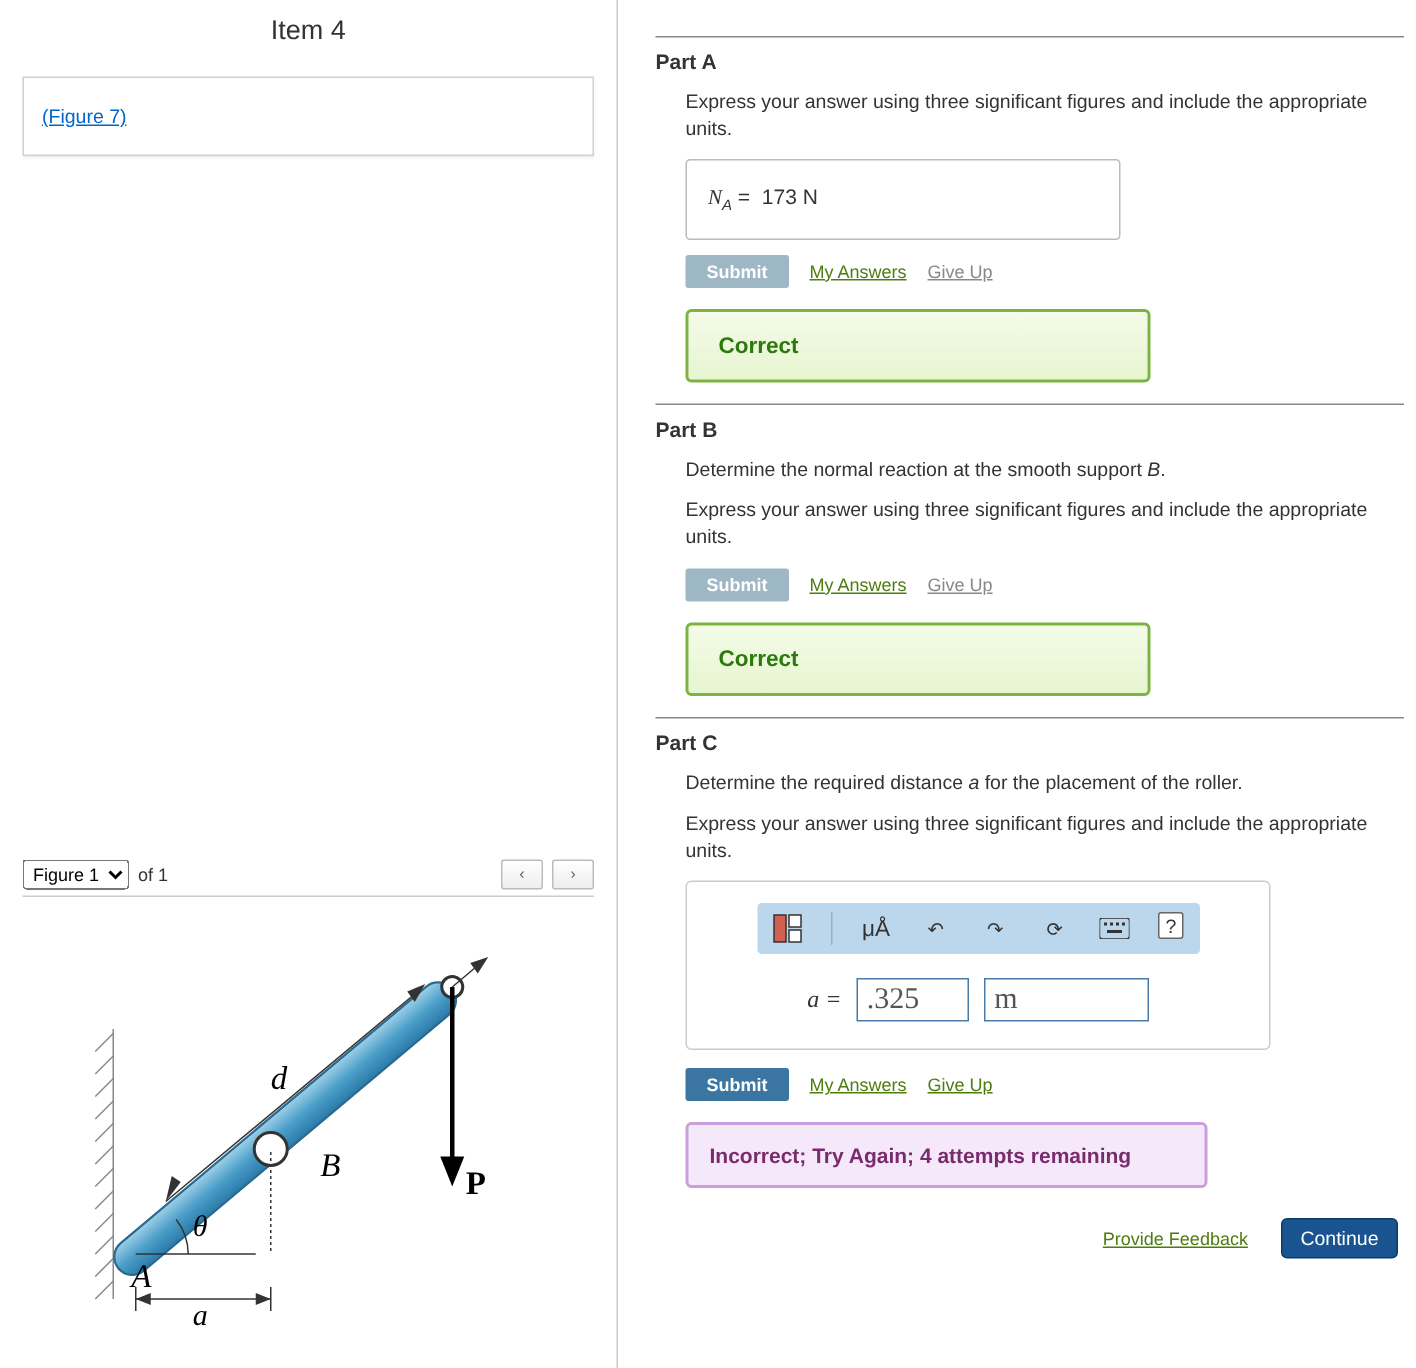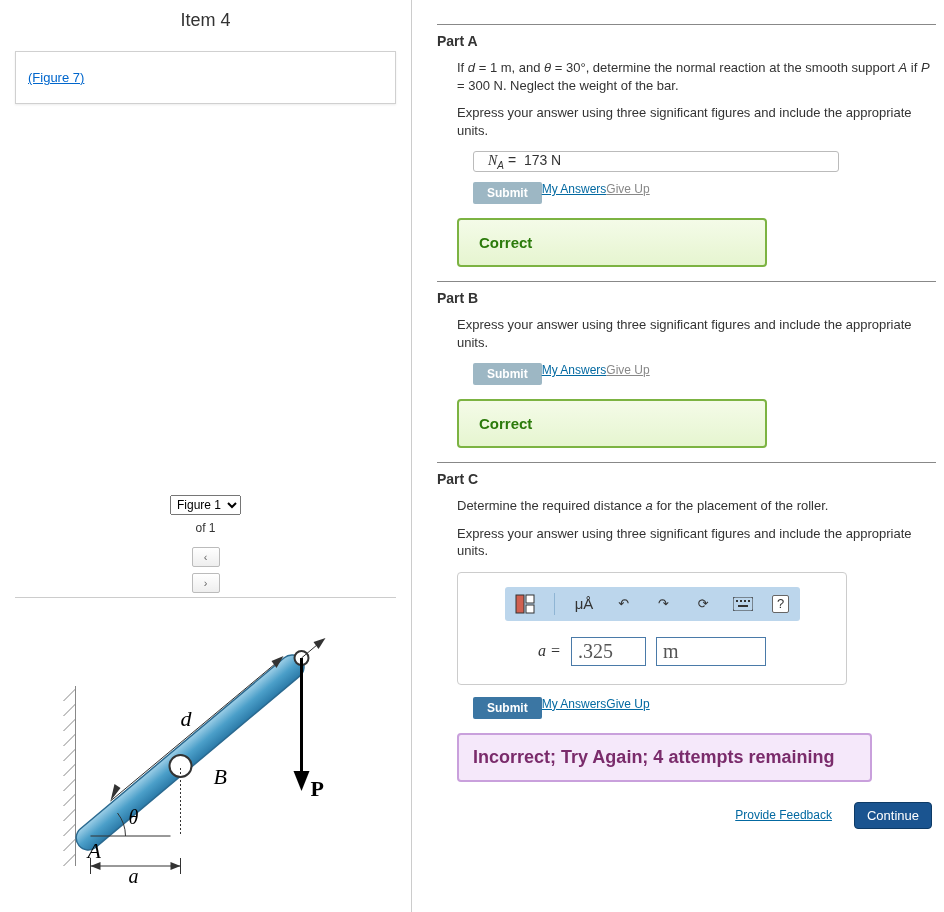--- a/index.html
+++ b/index.html
@@ -3,43 +3,43 @@
 <meta charset="utf-8">
 <style>
 * { box-sizing: border-box; margin: 0; padding: 0; }
 body { font-family: Arial, Helvetica, sans-serif; font-size: 13px; color: #333; background: #fff; width: 944px; }
 .layout { display: flex; }
 .left { width: 412px; border-right: 1px solid #ccc; padding: 10px 15px 10px 15px; display: flex; flex-direction: column; min-height: 912px; }
 .right { flex: 1; padding: 10px 8px 10px 25px; }
 .item-title { font-size: 18px; font-weight: normal; margin-bottom: 20px; color: #333; text-align: center; }
 .figure-link-box { border: 1px solid #d0d0d0; padding: 18px 12px; margin-bottom: auto; background: #fff; box-shadow: 0 1px 2px rgba(0,0,0,0.08); }
 .figure-link-box a { color: #0066cc; text-decoration: underline; font-size: 13px; }
-.figure-nav { display: flex; align-items: center; gap: 6px; margin-top: 20px; margin-bottom: 4px; flex-direction: column; }
+.figure-nav { display: flex; align-items: center; gap: 6px; margin-top: 20px; margin-bottom: 4px; }
 .figure-nav select { font-size: 12px; padding: 1px 2px; }
 .figure-nav .of { font-size: 12px; color: #333; }
 .figure-nav .spacer { flex: 1; }
 .navbtn { width: 28px; height: 20px; border: 1px solid #bbb; background: linear-gradient(#fff,#eee); font-size: 11px; color: #666; cursor: pointer; border-radius: 2px; }
 .figure-box { border-top: 1px solid #ccc; padding: 8px 0; }
 .figure-svg { width: 100%; height: 285px; }
 hr.sep { border: none; border-top: 1px solid #888; margin: 14px 0 8px 0; }
 .part-title { font-weight: bold; font-size: 14px; margin-bottom: 10px; }
 .prompt { font-size: 13px; margin: 0 0 10px 20px; line-height: 1.35; }
 .instr { font-weight: normal; font-size: 13px; margin: 0 0 12px 20px; line-height: 1.35; }
-.answer-display { border: 1px solid #bbb; border-radius: 3px; padding: 0 14px; margin: 0 0 10px 36px; width: 366px; font-size: 14px; }
+.answer-display { border: 1px solid #bbb; border-radius: 3px; padding: 16px 14px; margin: 0 0 10px 20px; width: 290px; font-size: 14px; }
 .answer-display .var { font-style: italic; font-family: 'Times New Roman', serif; }
 .answer-display .sub { font-size: 10px; font-style: italic; vertical-align: sub; }
-.btn-row { margin: 0 0 14px 36px; display: flex; }
+.btn-row { margin: 0 0 14px 20px; display: flex; align-items: center; gap: 14px; }
 .submit-btn { background: #9db7c4; color: #fff; border: none; padding: 4px 14px; font-size: 12px; font-weight: bold; border-radius: 2px; cursor: pointer; }
 .submit-btn.active { background: #3b76a3; }
-.link { color: #0369a1; text-decoration: underline; font-size: 12px; cursor: pointer; }
+.link { color: #4d7c0f; text-decoration: underline; font-size: 12px; cursor: pointer; }
 .link.gray-text { color: #888; }
 .feedback-correct { border: 2px solid #7cb342; background: linear-gradient(#f4fbe8,#e6f5d0); color: #2b7a0b; font-weight: bold; font-size: 15px; padding: 14px 20px; border-radius: 4px; margin: 0 0 0 20px; width: 310px; }
-.feedback-incorrect { border: 2px solid #c9a0dc; background: #f5e8fa; color: #7a2b6b; font-weight: bold; font-size: 18px; padding: 12px 14px; border-radius: 4px; margin: 0 0 0 20px; width: 415px; }
+.feedback-incorrect { border: 2px solid #c9a0dc; background: #f5e8fa; color: #7a2b6b; font-weight: bold; font-size: 14px; padding: 12px 14px; border-radius: 4px; margin: 0 0 0 20px; width: 348px; }
 .editor-box { border: 1px solid #ccc; border-radius: 4px; margin: 0 0 12px 20px; padding: 14px 14px 18px 14px; width: 390px; background: #fff; }
-.toolbar { background: #bcd6ec; border-radius: 3px; padding: 6px 10px; display: flex; align-items: center; gap: 18px; margin: 0 auto 16px auto; width: 295px; }
+.toolbar { background: #bcd6ec; border-radius: 3px; padding: 6px 10px; display: flex; align-items: flex-start; gap: 18px; margin: 0 auto 16px auto; width: 295px; }
 .toolbar .tool { width: 22px; height: 22px; display: inline-flex; align-items: center; justify-content: center; cursor: pointer; color: #333; }
 .toolbar .divider { width: 1px; height: 22px; background: #8fb5d4; }
 .input-row { display: flex; align-items: center; gap: 10px; justify-content: center; }
 .input-row .varlbl { font-family: 'Times New Roman', serif; font-style: italic; font-size: 16px; }
 .ans-input { border: 1px solid #4a7aa8; font-size: 20px; padding: 2px 6px; font-family: 'Times New Roman', serif; color: #555; }
 .ans-input.val { width: 75px; }
 .ans-input.unit { width: 110px; }
 .footer-row { display: flex; justify-content: flex-end; align-items: center; gap: 22px; margin-top: 20px; padding-right: 4px; }
 .continue-btn { background: #1a5490; color: #fff; border: 1px solid #0d3a66; padding: 5px 12px; font-size: 13px; border-radius: 4px; cursor: pointer; }
 </style>
@@ -126,39 +126,39 @@
         <text x="113" y="277" font-family="serif" font-style="italic" font-size="20">a</text>
       </svg>
     </div>
   </div>
 
   <div class="right">
     <hr class="sep">
 
     <div>
       <div class="part-title">Part A</div>
-      <div class="prompt">
-        If <i>d</i> = 1 m, and <i>θ</i> = 30°, determine the normal reaction at the smooth support <i>A</i> if <i>P</i> = 300 N. Neglect the weight of the bar.
-      </div>
       <div class="instr">Express your answer using three significant figures and include the appropriate units.</div>
       <div class="answer-display">
         <span class="var">N</span><span class="sub">A</span> = &nbsp;<span>173 N</span>
       </div>
       <div class="btn-row">
         <button class="submit-btn">Submit</button>
         <span class="link">My Answers</span>
         <span class="link gray-text">Give Up</span>
       </div>
       <div class="feedback-correct">Correct</div>
     </div>
 
     <hr class="sep">
 
     <div>
       <div class="part-title">Part B</div>
+      <div class="prompt">
+        Determine the normal reaction at the smooth support <i>B</i>.
+      </div>
       <div class="instr">Express your answer using three significant figures and include the appropriate units.</div>
       <div class="btn-row">
         <button class="submit-btn">Submit</button>
         <span class="link">My Answers</span>
         <span class="link gray-text">Give Up</span>
       </div>
       <div class="feedback-correct">Correct</div>
     </div>
 
     <hr class="sep">

